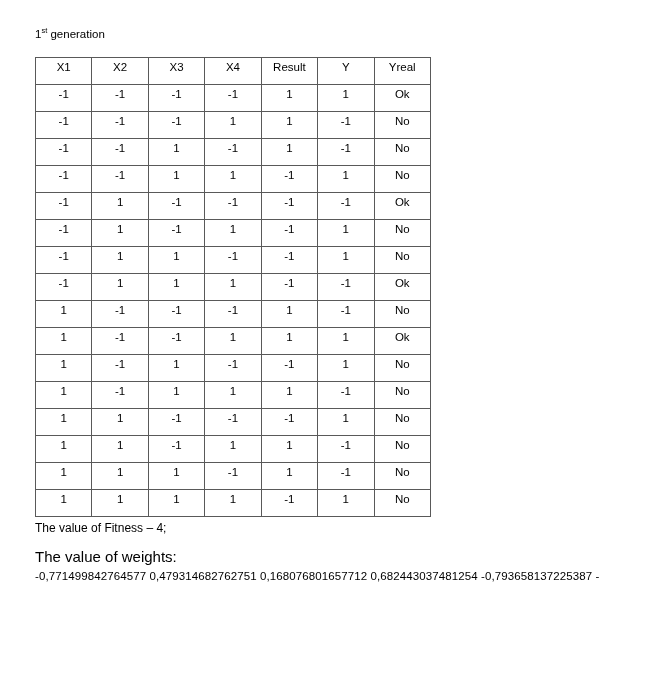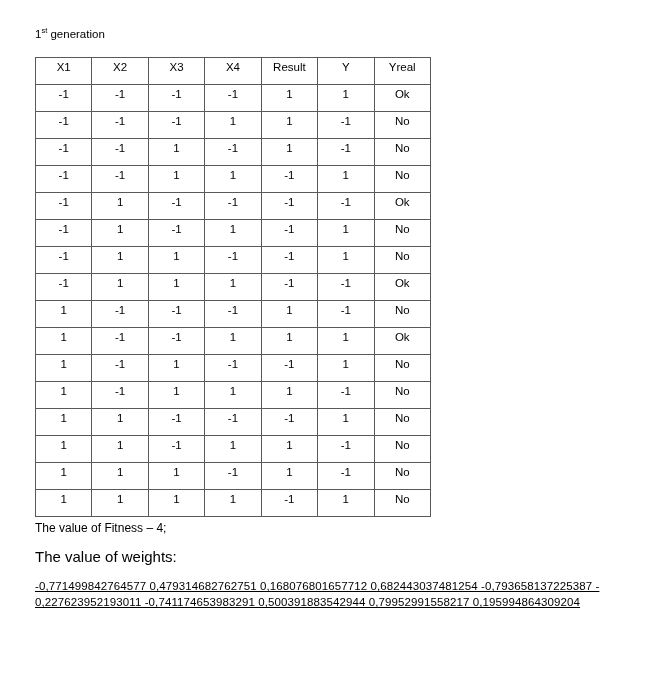--- a/index.html
+++ b/index.html
@@ -53,25 +53,24 @@
     margin: 4px 0 0 0;
     font-size: 12px;
     line-height: 14px;
   }
   .weights-label {
     margin: 15px 0 0 0;
     font-size: 15px;
     line-height: 14px;
   }
   .weights {
-    margin-top: 14px;
+    margin-top: 4px;
     font-size: 11.5px;
     line-height: 16.3px;
     letter-spacing: 0.1px;
-    text-decoration: underline;
   }
   .weights div {
     white-space: nowrap;
   }
 </style>
 </head>
 <body>
 
 <div class="page">
 
@@ -236,16 +235,15 @@
         </tr>
       </tbody>
   </table>
 
   <p class="fitness">The value of Fitness – 4;</p>
 
   <p class="weights-label">The value of weights:</p>
 
   <div class="weights" id="weights-para">
       <div>-0,771499842764577 0,479314682762751 0,168076801657712 0,682443037481254 -0,793658137225387 -</div>
-      <div>0,227623952193011 -0,741174653983291 0,500391883542944 0,79952991558217 0,195994864309204</div>
     </div>
 
 </div>
 
 </body></html>

